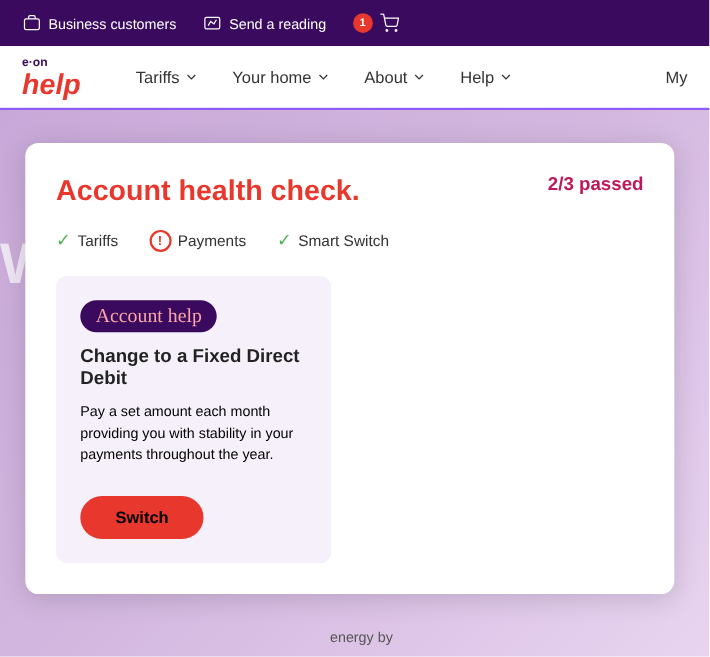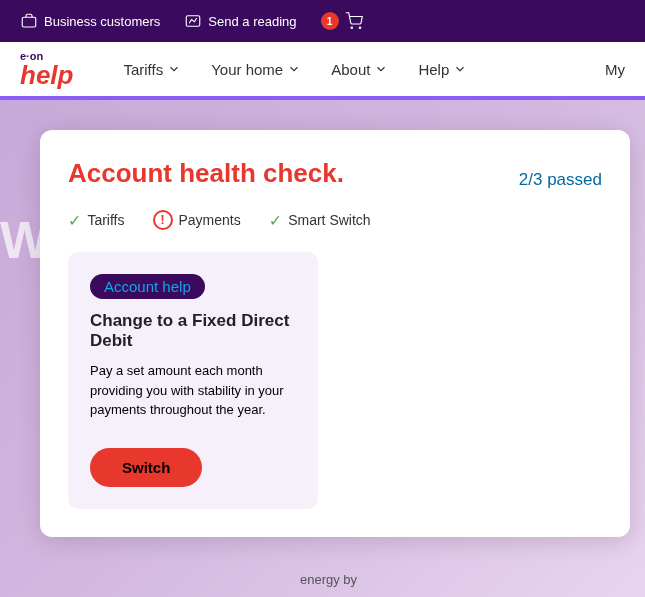--- a/index.html
+++ b/index.html
@@ -48,21 +48,21 @@
       font-weight: bold;
     }
 
     
     .nav-bar {
       background-color: white;
       height: 58px;
       display: flex;
       align-items: center;
       padding: 14px 20px;
-      border-bottom: 4px solid #8b5cf6;
+      border-bottom: 2px solid #8b5cf6;
       gap: 30px;
     }
     .logo {
       display: flex;
       flex-direction: column;
       line-height: 1;
       margin-right: 20px;
     }
     .logo-eon {
       color: #3a0a5e;
@@ -111,21 +111,21 @@
       font-size: 52px;
       font-weight: bold;
       color: white;
       opacity: 0.7;
     }
 
     
     .modal {
       position: absolute;
       top: 130px;
-      left: 40px;
+      left: 23px;
       width: 590px;
       background: white;
       border-radius: 12px;
       padding: 28px 28px 28px 28px;
       z-index: 10;
       box-shadow: 0 4px 24px rgba(0,0,0,0.15);
     }
 
     .modal-header {
       display: flex;
@@ -134,24 +134,23 @@
       margin-bottom: 20px;
     }
 
     .modal-title {
       color: #e8372c;
       font-size: 26px;
       font-weight: bold;
     }
 
     .modal-passed {
-      color: #0369a1;
+      color: #be185d;
       font-size: 17px;
-      font-weight: normal;
-      margin-top: 12px;
+      font-weight: bold;
     }
 
     .checks-row {
       display: flex;
       gap: 28px;
       align-items: center;
       margin-bottom: 22px;
     }
 
     .check-item {
@@ -184,26 +183,27 @@
     
     .card {
       background: #f5f0fa;
       border-radius: 10px;
       padding: 22px 22px 22px 22px;
       width: 250px;
     }
 
     .card-tag {
       background: #3a0a5e;
-      color: #0ea5e9;
+      color: #fca5a5;
       border-radius: 20px;
       padding: 4px 14px;
-      font-size: 15px;
+      font-size: 18px;
       display: inline-block;
       margin-bottom: 12px;
+      font-family: Liberation Serif, serif;
     }
 
     .card-title {
       font-size: 17px;
       font-weight: bold;
       color: #222;
       margin-bottom: 10px;
     }
 
     .card-desc {

